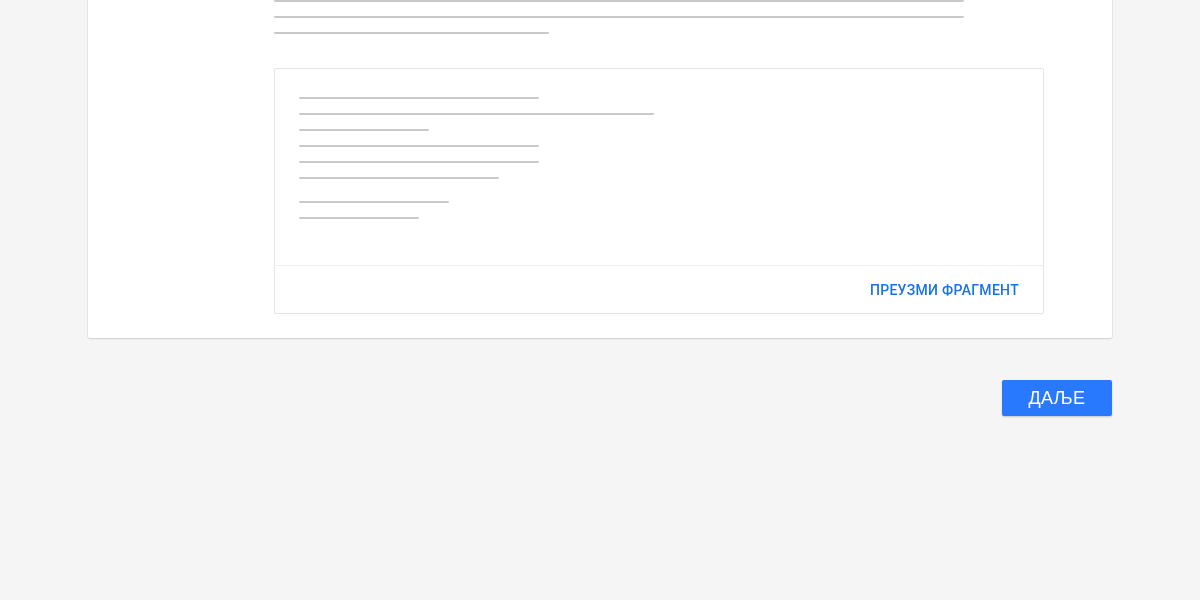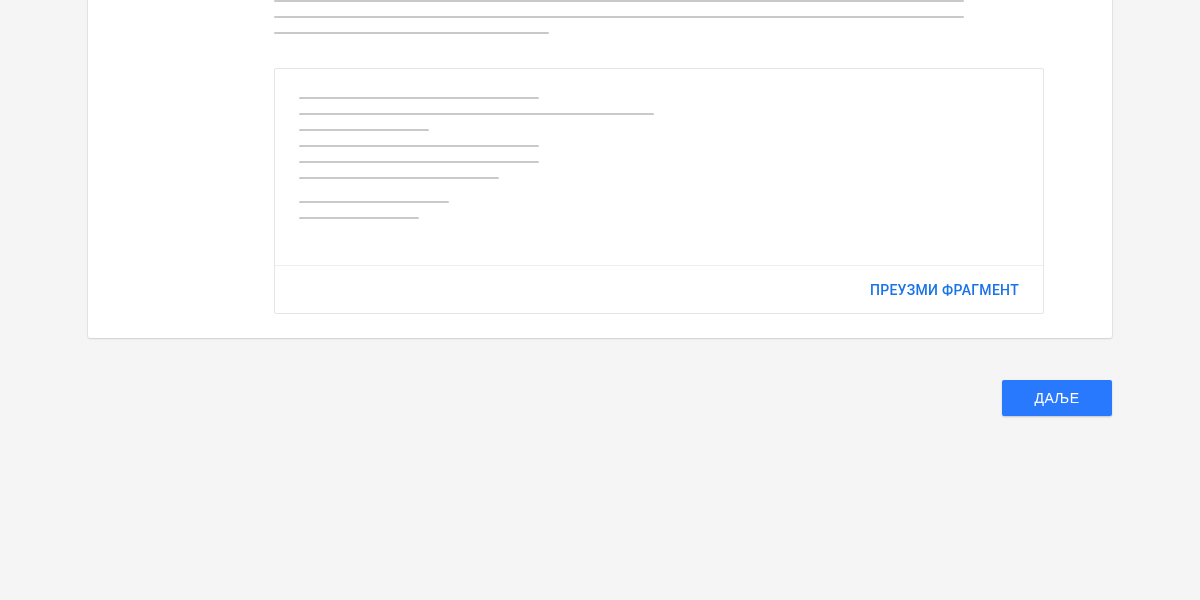--- a/index.html
+++ b/index.html
@@ -80,21 +80,21 @@
     .next-button {
       position: absolute;
       left: 1002px;
       top: 380px;
       width: 110px;
       height: 36px;
       background: #2979ff;
       color: #fff;
       border: none;
       border-radius: 2px;
-      font-size: 14px;
+      font-size: 18px;
       font-weight: 500;
       text-transform: uppercase;
       letter-spacing: 0.5px;
       cursor: pointer;
       box-shadow: 0 1px 2px rgba(0,0,0,0.2);
     }
   </style>
 </head>
 <body>
 

